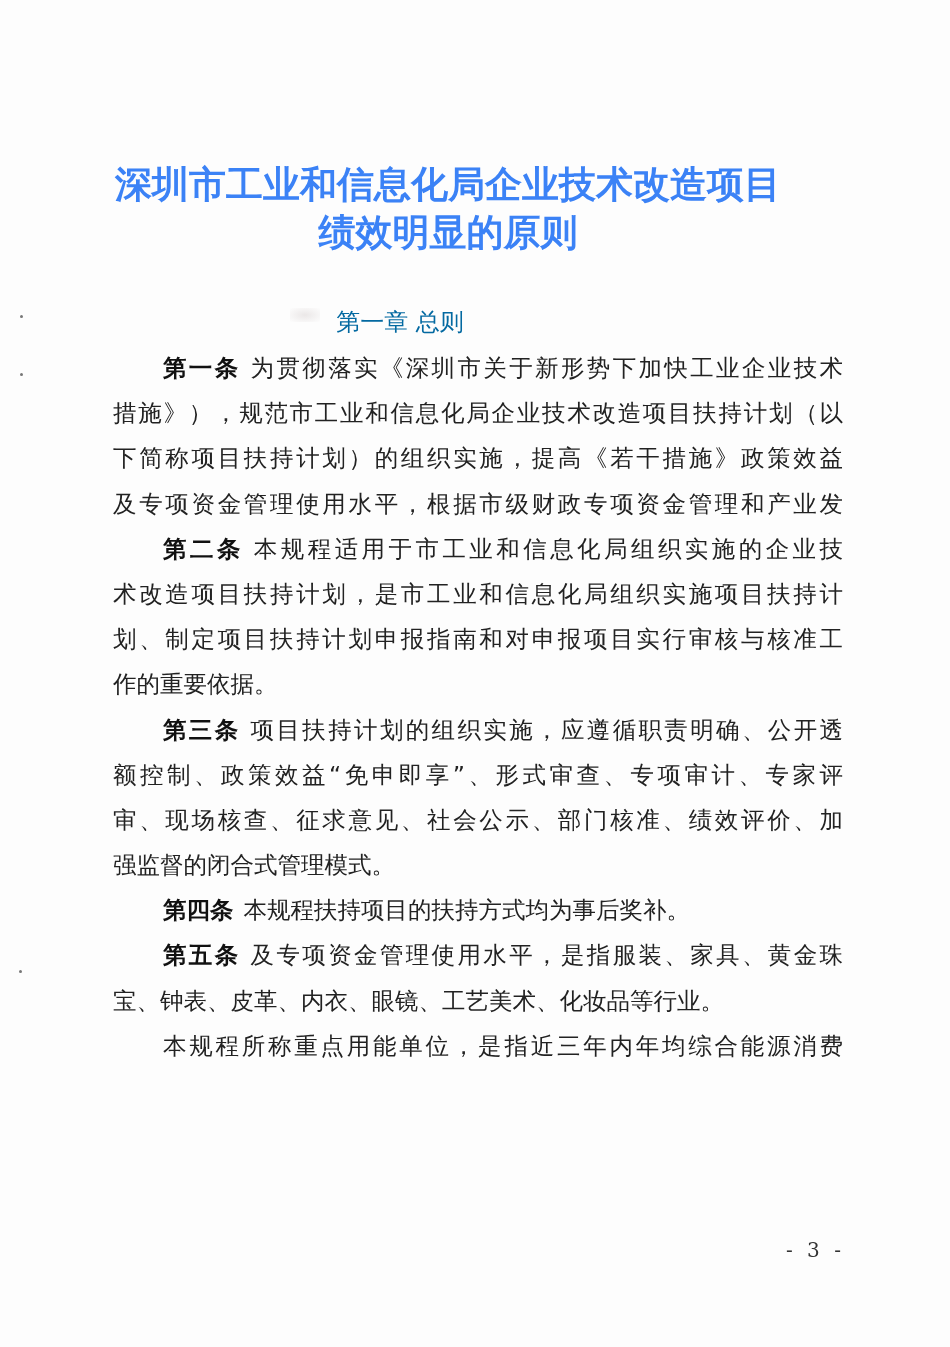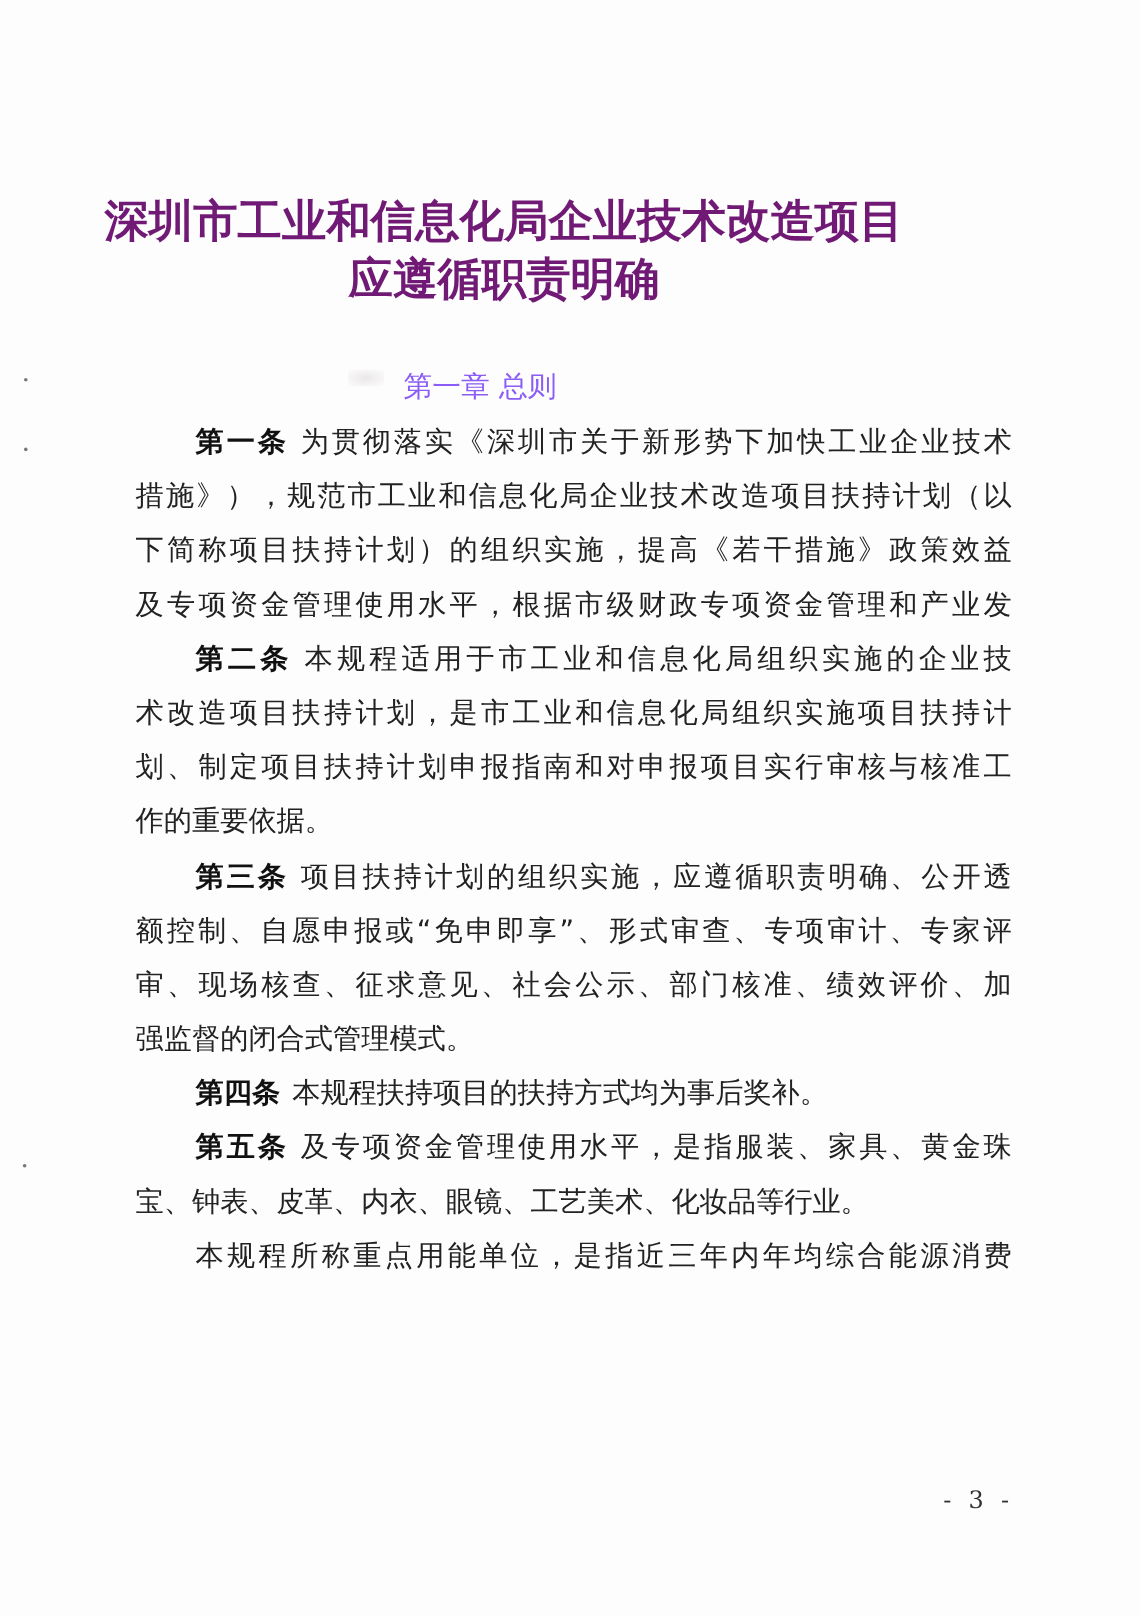--- a/index.html
+++ b/index.html
@@ -24,33 +24,34 @@
     }
     .title {
       position: absolute;
       left: 0;
       width: 840px;
       text-align: center;
       font-family: "DejaVu Serif", "Liberation Serif", serif;
       font-weight: bold;
       font-size: 37px;
       letter-spacing: 0px;
-      color: #701a75;
+      color: #3b82f6;
+      padding-left: 28px;
     }
     .title.l1 { top: 160px; }
     .title.l2 { top: 208px; }
     .chapter {
       position: absolute;
       left: 0;
       width: 800px;
       text-align: center;
       top: 306px;
       font-family: "DejaVu Sans", "Liberation Sans", sans-serif;
       font-size: 24px;
-      color: #8b5cf6;
+      color: #0369a1;
     }
     .body-text {
       position: absolute;
       left: 113px;
       width: 730px;
       top: 346px;
       font-family: "DejaVu Sans", "Liberation Sans", sans-serif;
       font-size: 23.5px;
       line-height: 45.2px;
       color: #222;
@@ -98,38 +99,38 @@
 <body>
 
 <div class="page">
 
   <span class="speck" style="left:20px; top:315px;"></span>
   <span class="speck" style="left:20px; top:373px;"></span>
   <span class="speck" style="left:19px; top:970px;"></span>
   <span class="smudge" style="left:290px; top:308px;"></span>
 
   <div class="title l1">深圳市工业和信息化局企业技术改造项目</div>
-  <div class="title l2">应遵循职责明确</div>
+  <div class="title l2">绩效明显的原则</div>
 
   <div class="chapter">第一章 总则</div>
 
   <div class="body-text">
 
     <span class="line indent"><span class="article-label">第一条</span><span>为贯彻落实《深圳市关于新形势下加快工业企业技术</span></span>
     <span class="line">措施》），规范市工业和信息化局企业技术改造项目扶持计划（以</span>
     <span class="line">下简称项目扶持计划）的组织实施，提高《若干措施》政策效益</span>
     <span class="line">及专项资金管理使用水平，根据市级财政专项资金管理和产业发</span>
 
     <span class="line indent"><span class="article-label">第二条</span><span>本规程适用于市工业和信息化局组织实施的企业技</span></span>
     <span class="line">术改造项目扶持计划，是市工业和信息化局组织实施项目扶持计</span>
     <span class="line">划、制定项目扶持计划申报指南和对申报项目实行审核与核准工</span>
     <span class="line last">作的重要依据。</span>
 
     <span class="line indent"><span class="article-label">第三条</span><span>项目扶持计划的组织实施，应遵循职责明确、公开透</span></span>
-    <span class="line">额控制、自愿申报或“免申即享”、形式审查、专项审计、专家评</span>
+    <span class="line">额控制、政策效益“免申即享”、形式审查、专项审计、专家评</span>
     <span class="line">审、现场核查、征求意见、社会公示、部门核准、绩效评价、加</span>
     <span class="line last">强监督的闭合式管理模式。</span>
 
     <span class="line indent last"><span class="article-label">第四条</span><span>本规程扶持项目的扶持方式均为事后奖补。</span></span>
 
     <span class="line indent"><span class="article-label">第五条</span><span>及专项资金管理使用水平，是指服装、家具、黄金珠</span></span>
     <span class="line last">宝、钟表、皮革、内衣、眼镜、工艺美术、化妆品等行业。</span>
 
     <span class="line indent">本规程所称重点用能单位，是指近三年内年均综合能源消费</span>
   </div>

